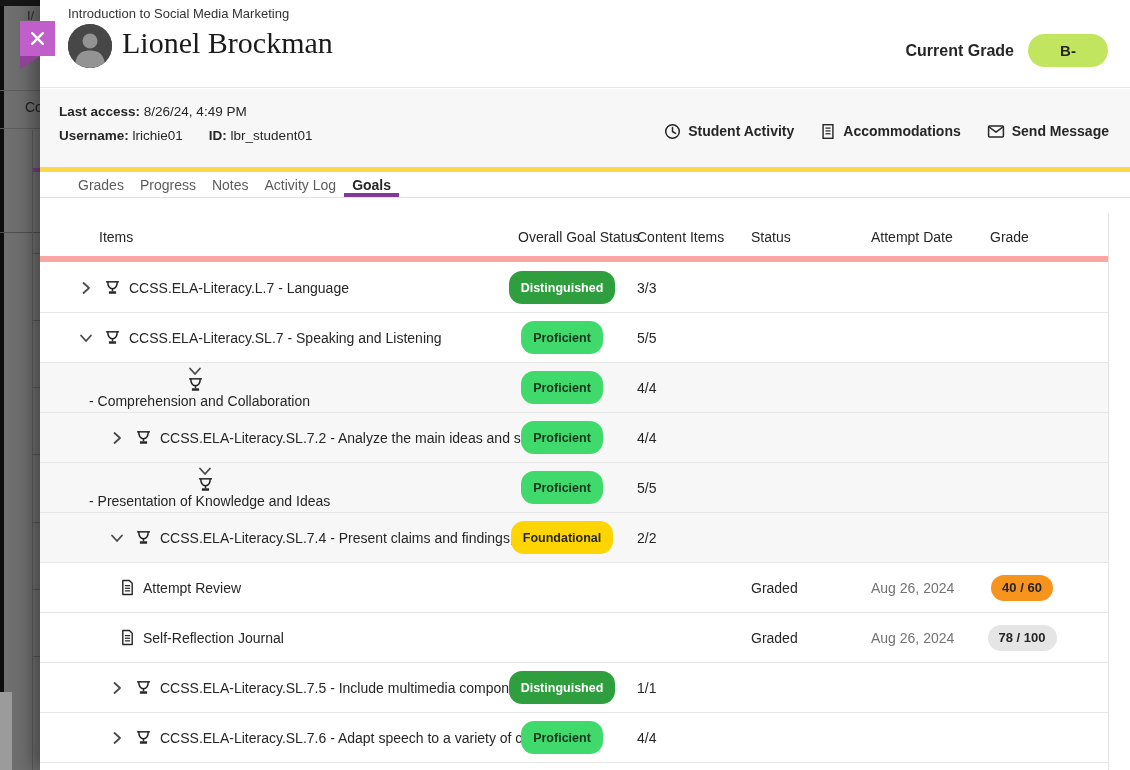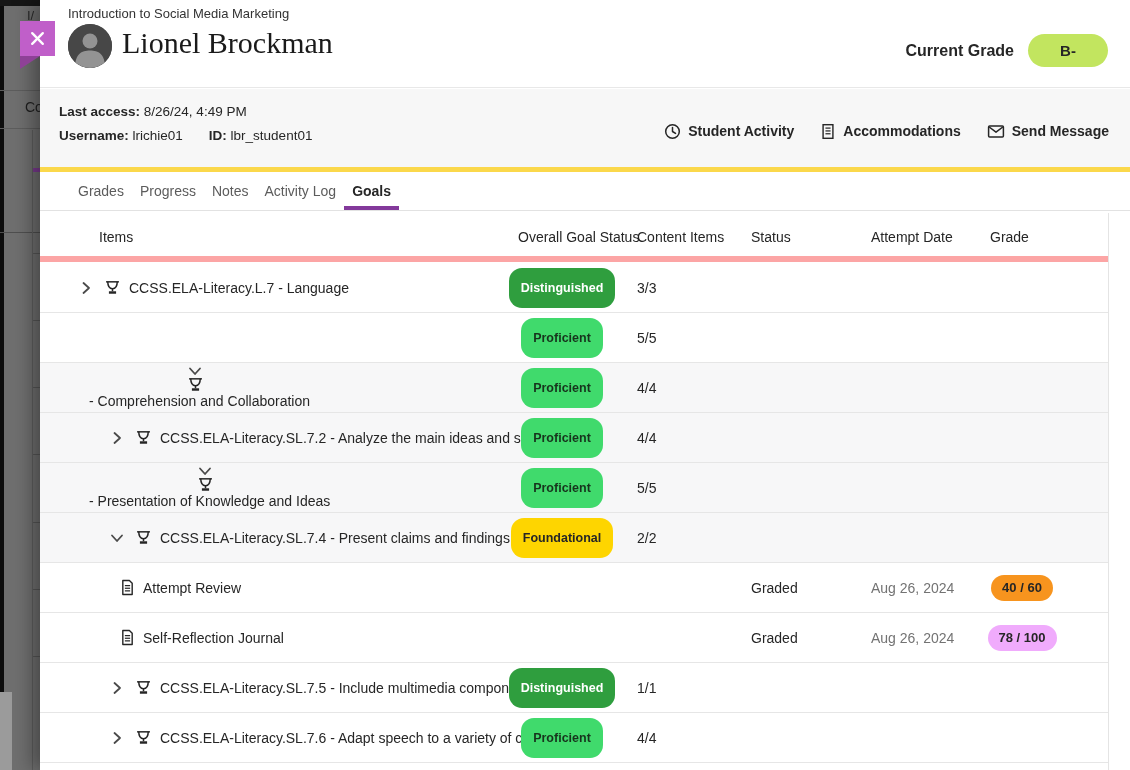--- a/index.html
+++ b/index.html
@@ -56,39 +56,39 @@
   .info-line b { font-weight:700; }
   .info-line .sep { display:inline-block; width:26px; }
   .actions { position:absolute; right:21px; top:0; height:100%; display:flex; align-items:center; gap:26px; }
   .action-btn {
     display:flex; align-items:center; gap:7px; background:none; border:none; padding:0;
     font-family:inherit; font-size:14px; font-weight:700; color:#262626; cursor:pointer; white-space:nowrap;
   }
 
   
   .yellow-bar { position:absolute; left:0; top:167px; right:0; height:5px; background:var(--accent-yellow,#fbd84b); }
-  .tabbar { position:absolute; left:0; top:172px; right:0; height:39px; background:#fff; border-bottom:1px solid #e2e2e2; display:flex; padding-left:30px; }
+  .tabbar { position:absolute; left:0; top:172px; right:0; height:26px; background:#fff; border-bottom:1px solid #e2e2e2; display:flex; padding-left:30px; }
   .tab { position:relative; padding:0 8px; display:flex; align-items:center; font-size:14px; color:#5c5c5c; cursor:pointer; white-space:nowrap; }
   .tab.active { color:#262626; font-weight:700; }
   .tab.active::after { content:""; position:absolute; left:0; right:0; bottom:0; height:4px; background:var(--tab-underline,#83399b); }
 
   
   .table-head { position:absolute; left:0; top:213px; width:1068px; height:49px; border-bottom:6px solid #fca5a5; background:#fff; }
   .th { position:absolute; top:0; line-height:49px; font-size:14px; color:#262626; white-space:nowrap; }
   .v-line { position:absolute; left:1068px; top:213px; bottom:0; width:1px; background:#e4e4e4; }
   .tbody { position:absolute; left:0; top:263px; width:1068px; bottom:0; overflow:hidden; }
   .trow { position:relative; height:50px; border-bottom:1px solid #e6e6e6; background:#fff; display:flex; align-items:center; cursor:pointer; }
   .trow.shaded { background:#f7f7f8; }
   .row-name { display:flex; align-items:center; min-width:0; }
   .pad0 { padding-left:38px; } .pad1 { padding-left:49px;flex-direction:column; } .pad2 { padding-left:69px; } .pad3 { padding-left:80px; }
   .chev { width:16px; display:flex; justify-content:center; align-items:center; margin-right:10px; flex:none; }
   .gicon { margin-right:8px; display:flex; align-items:center; flex:none; }
   .rname { font-size:14px; color:#262626; white-space:nowrap; }
   .cell-badge { position:absolute; left:470px; width:104px; display:flex; justify-content:center; }
-  .badge { height:40px; padding:6px 12px; border-radius:13px; font-size:12.5px; font-weight:700; display:flex; align-items:center; white-space:nowrap; }
+  .badge { height:33px; padding:6px 12px; border-radius:13px; font-size:12.5px; font-weight:700; display:flex; align-items:center; white-space:nowrap; }
   .cell-content { position:absolute; left:597px; font-size:14px; color:#262626; }
   .cell-status { position:absolute; left:711px; font-size:14px; color:#262626; }
   .cell-date { position:absolute; left:831px; font-size:14px; color:#737373; white-space:nowrap; }
   .cell-grade { position:absolute; left:944px; width:76px; display:flex; justify-content:center; }
   .grade-chip { height:26px; padding:0 11px; border-radius:13px; font-size:13px; font-weight:700; color:#262626; display:flex; align-items:center; white-space:nowrap; }
 </style>
 </head>
 <body>
 
 <div class="backdrop">
@@ -210,20 +210,36 @@
             </svg>
           </span>
           <span class="rname">CCSS.ELA-Literacy.L.7 - Language</span>
         </div>
         <div class="cell-badge">
           <span class="badge" style="background:#2f9e3e;color:#ffffff">Distinguished</span>
         </div>
         <span class="cell-content">3/3</span>
       </div>
       <div class="trow">
+        <div class="row-name pad0">
+          <span class="chev">
+            <svg width="14" height="10" viewBox="0 0 14 10">
+              <polyline points="2,2.5 7,8 12,2.5" fill="none" stroke="#4a4a4a" stroke-width="1.8" stroke-linecap="round" stroke-linejoin="round"></polyline>
+            </svg>
+          </span>
+          <span class="gicon">
+            <svg width="17" height="17" viewBox="0 0 18 18">
+              <line x1="2.2" y1="3" x2="15.8" y2="3" stroke="#262626" stroke-width="1.6"></line>
+              <path d="M4 3 C4 8 5.8 10.3 9 10.3 C12.2 10.3 14 8 14 3" fill="none" stroke="#262626" stroke-width="1.6"></path>
+              <line x1="9" y1="10.3" x2="9" y2="13" stroke="#262626" stroke-width="1.6"></line>
+              <rect x="5.2" y="13" width="7.6" height="2.6" fill="#262626"></rect>
+            </svg>
+          </span>
+          <span class="rname">CCSS.ELA-Literacy.SL.7 - Speaking and Listening</span>
+        </div>
         <div class="cell-badge">
           <span class="badge" style="background:#40da6c;color:#17341d">Proficient</span>
         </div>
         <span class="cell-content">5/5</span>
       </div>
       <div class="trow shaded">
         <div class="row-name pad1">
           <span class="chev">
             <svg width="14" height="10" viewBox="0 0 14 10">
               <polyline points="2,2.5 7,8 12,2.5" fill="none" stroke="#4a4a4a" stroke-width="1.8" stroke-linecap="round" stroke-linejoin="round"></polyline>
@@ -336,21 +352,21 @@
               <line x1="5.2" y1="7" x2="10.8" y2="7" stroke="#262626" stroke-width="1.3"></line>
               <line x1="5.2" y1="9.8" x2="10.8" y2="9.8" stroke="#262626" stroke-width="1.3"></line>
               <line x1="5.2" y1="12.6" x2="10.8" y2="12.6" stroke="#262626" stroke-width="1.3"></line>
             </svg>
           </span>
           <span class="rname">Self-Reflection Journal</span>
         </div>
         <span class="cell-status">Graded</span>
         <span class="cell-date">Aug 26, 2024</span>
         <div class="cell-grade">
-          <span class="grade-chip" style="background:#f0abfc">78 / 100</span>
+          <span class="grade-chip" style="background:#e5e5e5">78 / 100</span>
         </div>
       </div>
       <div class="trow">
         <div class="row-name pad2">
           <span class="chev">
             <svg width="10" height="14" viewBox="0 0 10 14">
               <polyline points="2.5,2 8,7 2.5,12" fill="none" stroke="#4a4a4a" stroke-width="1.8" stroke-linecap="round" stroke-linejoin="round"></polyline>
             </svg>
           </span>
           <span class="gicon">

